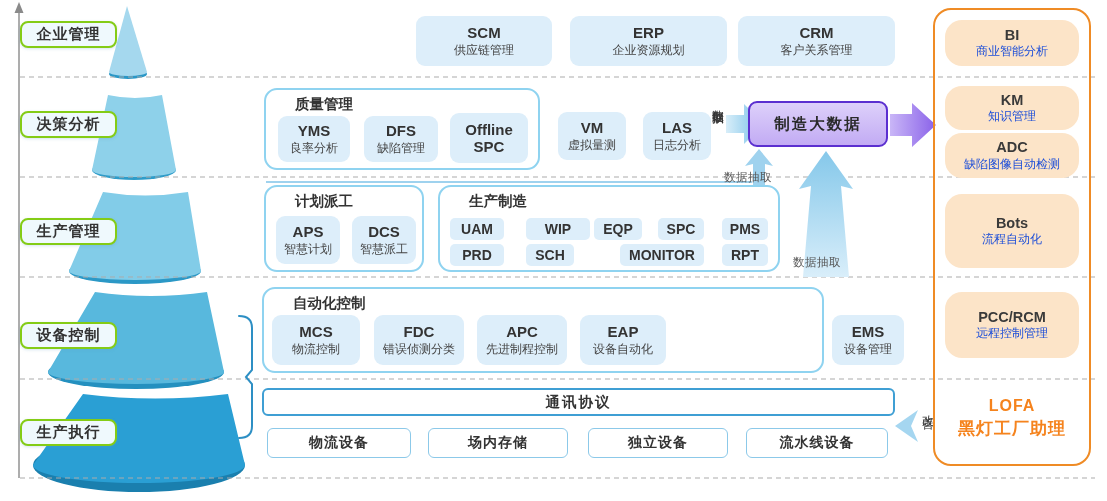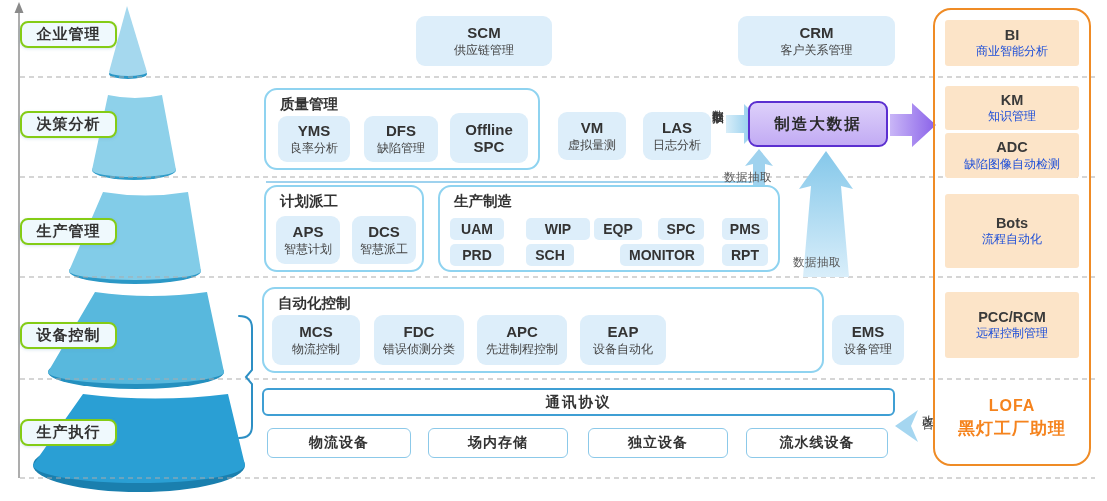--- a/index.html
+++ b/index.html
@@ -7,30 +7,30 @@
          font-family:"Liberation Sans","DejaVu Sans",sans-serif;}
   #bg-svg{position:absolute;left:0;top:0;z-index:1;}
   .abs{position:absolute;z-index:2;box-sizing:border-box;}
   
   .mod{background:#ddeefa;border-radius:9px;display:flex;flex-direction:column;
        align-items:center;justify-content:center;text-align:center;}
   .mod .code{font-weight:bold;font-size:15px;color:#333;line-height:1.15;}
   .mod .sub{font-size:12px;color:#444;line-height:1.25;margin-top:1px;}
   
   .group{background:#fff;border:2px solid #8fd3f0;border-radius:13px;}
-  .gtitle{font-weight:bold;font-size:14.5px;color:#333;z-index:3;}
+  .gtitle{font-weight:bold;font-size:14.5px;color:#333;z-index:3;margin-left:15px;}
   
   .slim{background:#ddeefa;border-radius:5px;font-weight:bold;font-size:14px;color:#333;
         display:flex;align-items:center;justify-content:center;}
   
   .pill{background:#eff9fd;border:2px solid #84cc16;border-radius:8px;display:flex;align-items:center;
         justify-content:center;font-weight:bold;font-size:15px;color:#333;letter-spacing:1px;
         box-shadow:0 1px 3px rgba(90,150,190,.25);}
   
-  .peach{background:#fce4c8;border-radius:3px;display:flex;flex-direction:column;
+  .peach{background:#fce4c8;border-radius:17px;display:flex;flex-direction:column;
          align-items:center;justify-content:center;text-align:center;}
   .peach .code{font-weight:bold;font-size:14.5px;color:#3a3a3a;line-height:1.2;}
   .peach .sub{font-size:12px;color:#1d4ed8;line-height:1.25;}
   
   .wbox{background:#fff;border:1.5px solid #8cc9e9;border-radius:6px;display:flex;align-items:center;
         justify-content:center;font-weight:bold;font-size:14px;color:#333;letter-spacing:1px;}
   .bigdata{background:linear-gradient(180deg,#ddd0fa,#c2abf4);border:2px solid #5b2fd0;border-radius:9px;
            display:flex;align-items:center;justify-content:center;font-weight:bold;font-size:15.5px;
            color:#2a2a2a;letter-spacing:2px;}
   .commbar{background:#fff;border:2px solid #3f9fd4;border-radius:6px;display:flex;align-items:center;
@@ -113,20 +113,24 @@
       <span>设备控制</span>
     </div>
   <div class="abs pill" style="left:20px;top:419px;width:97px;height:27px">
       <span>生产执行</span>
     </div>
 
   <div class="abs mod" style="left:416px;top:16px;width:136px;height:50px">
     <div class="code">SCM</div>
     <div class="sub">供应链管理</div>
   </div>
+  <div class="abs mod" style="left:570px;top:16px;width:157px;height:50px">
+    <div class="code">ERP</div>
+    <div class="sub">企业资源规划</div>
+  </div>
   <div class="abs mod" style="left:738px;top:16px;width:157px;height:50px">
     <div class="code">CRM</div>
     <div class="sub">客户关系管理</div>
   </div>
 
   <div class="abs group" style="left:264px;top:88px;width:276px;height:82px"></div>
   <div class="abs gtitle" style="left:280px;top:95px">质量管理</div>
   <div class="abs mod" style="left:278px;top:116px;width:72px;height:46px">
     <div class="code">YMS</div>
     <div class="sub">良率分析</div>

